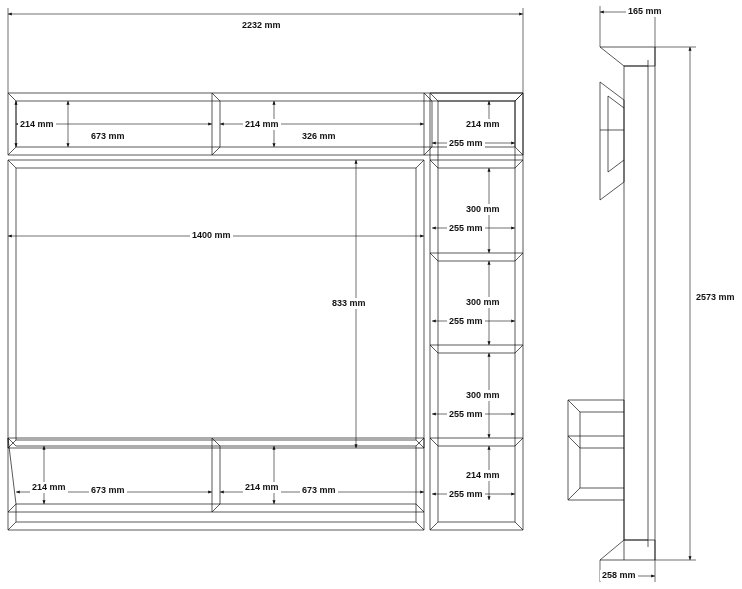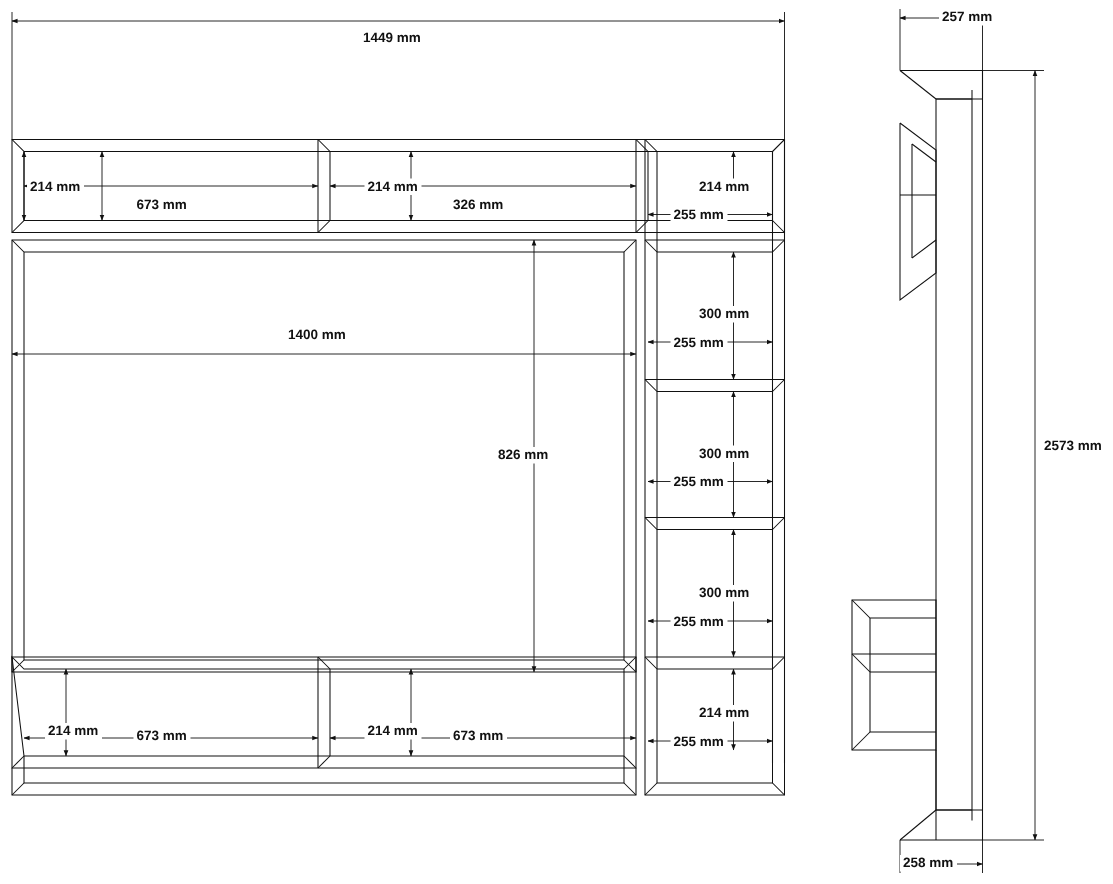--- a/index.html
+++ b/index.html
@@ -149,43 +149,43 @@
       <line x1="655" y1="6" x2="655" y2="47"></line>
       <line x1="690" y1="47" x2="690" y2="560" marker-start="url(#arS)" marker-end="url(#ar)"></line>
       <line x1="655" y1="47" x2="696" y2="47"></line>
       <line x1="655" y1="560" x2="696" y2="560"></line>
       <line x1="600" y1="576" x2="655" y2="576" marker-start="url(#arS)" marker-end="url(#ar)"></line>
       <line x1="600" y1="560" x2="600" y2="582"></line>
       <line x1="655" y1="560" x2="655" y2="582"></line>
     </g>
   </svg>
 
-  <div class="lbl" style="left:240px;top:20px;">1449 mm</div>
+  <div class="lbl" style="left:240px;top:20px;">2232 mm</div>
 
   <div class="lbl" style="left:18px;top:119px;">214 mm</div>
   <div class="lbl" style="left:89px;top:131px;">673 mm</div>
   <div class="lbl" style="left:243px;top:119px;">214 mm</div>
   <div class="lbl" style="left:300px;top:131px;">326 mm</div>
   <div class="lbl" style="left:464px;top:119px;">214 mm</div>
   <div class="lbl" style="left:447px;top:138px;">255 mm</div>
 
-  <div class="lbl" style="left:190px;top:218px;">1400 mm</div>
-  <div class="lbl" style="left:330px;top:298px;">826 mm</div>
+  <div class="lbl" style="left:190px;top:230px;">1400 mm</div>
+  <div class="lbl" style="left:330px;top:298px;">833 mm</div>
 
   <div class="lbl" style="left:464px;top:204px;">300 mm</div>
   <div class="lbl" style="left:447px;top:223px;">255 mm</div>
   <div class="lbl" style="left:464px;top:297px;">300 mm</div>
   <div class="lbl" style="left:447px;top:316px;">255 mm</div>
   <div class="lbl" style="left:464px;top:390px;">300 mm</div>
   <div class="lbl" style="left:447px;top:409px;">255 mm</div>
   <div class="lbl" style="left:464px;top:470px;">214 mm</div>
   <div class="lbl" style="left:447px;top:489px;">255 mm</div>
 
   <div class="lbl" style="left:30px;top:482px;">214 mm</div>
   <div class="lbl" style="left:89px;top:485px;">673 mm</div>
   <div class="lbl" style="left:243px;top:482px;">214 mm</div>
   <div class="lbl" style="left:300px;top:485px;">673 mm</div>
 
-  <div class="lbl" style="left:626px;top:6px;">257 mm</div>
+  <div class="lbl" style="left:626px;top:6px;">165 mm</div>
   <div class="lbl" style="left:694px;top:292px;">2573 mm</div>
   <div class="lbl" style="left:600px;top:570px;">258 mm</div>
 
 </div>
 
 </body></html>

